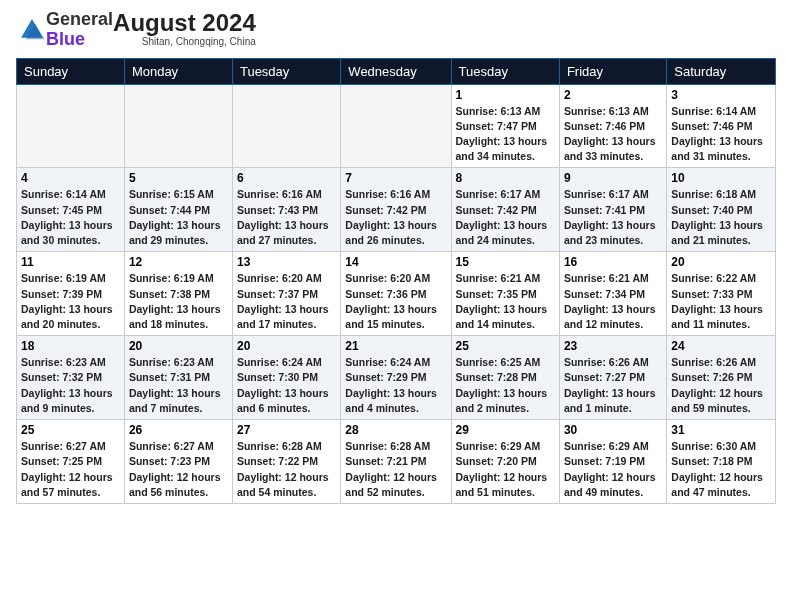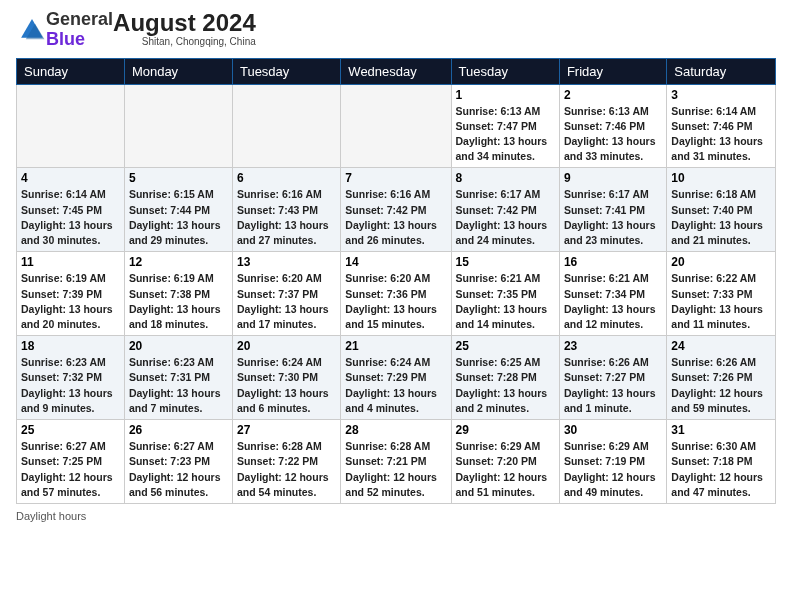--- a/index.html
+++ b/index.html
@@ -274,16 +274,13 @@
             <div class="day-info">Sunrise: 6:29 AM<br>Sunset: 7:19 PM<br>Daylight: 12 hours and 49 minutes.</div>
           </td>
           <td>
             <span class="day-num">31</span>
             <div class="day-info">Sunrise: 6:30 AM<br>Sunset: 7:18 PM<br>Daylight: 12 hours and 47 minutes.</div>
           </td>
         </tr>
       </tbody>
   </table>
 
-  <div class="footer-note">
-    <span>Daylight hours</span>
-  </div>
 </div>
 
 </body></html>

